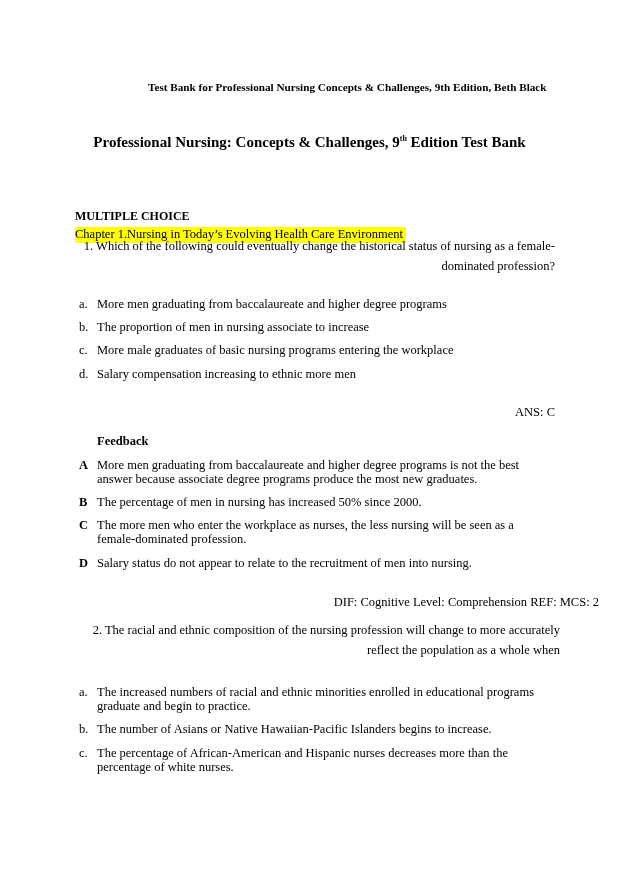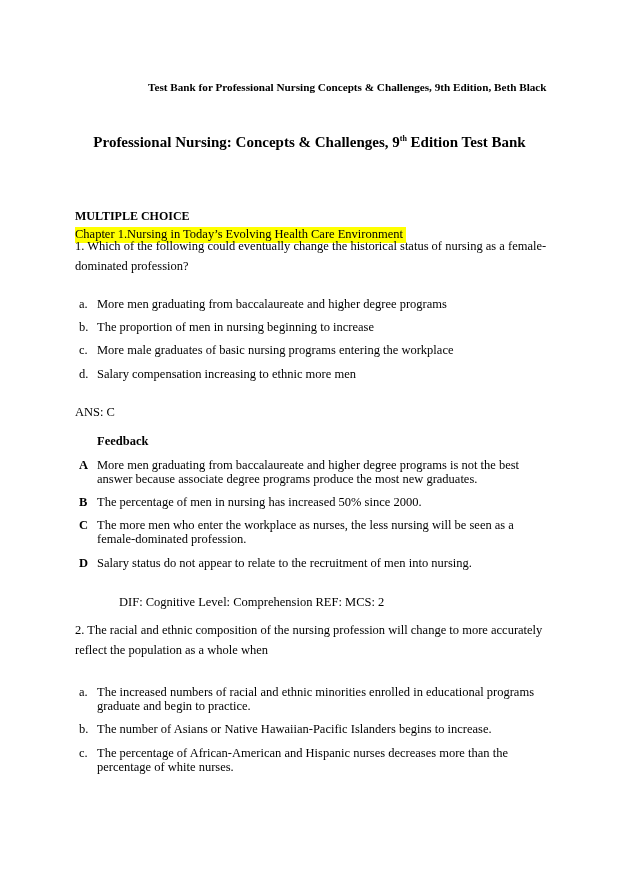--- a/index.html
+++ b/index.html
@@ -6,21 +6,21 @@
   body {
     width: 619px; height: 877px; position: relative; overflow: hidden;
     font-family: "Liberation Serif", serif; color: #000; font-size: 13px;
   }
   .abs { position: absolute; }
   .header { left: 148px; top: 37px; font-size: 11.2px; font-weight: bold; white-space: nowrap; margin-top: 44px; }
   .title { left: 0; width: 619px; text-align: center; top: 134px; font-size: 15px; font-weight: bold; white-space: nowrap; }
   .title sup { font-size: 8px; vertical-align: 6px; line-height: 0; }
   .chapter { left: 75px; top: 180px; font-size: 12.5px; font-weight: normal; background: #ffff00; padding: 0 3px 1px 0; white-space: nowrap; margin-top: 47px; }
   .mc { left: 75px; top: 209px; font-size: 12px; font-weight: bold; }
-  .para { left: 75px; width: 480px; line-height: 20px; font-size: 12.5px; }
+  .para { left: 75px; width: 480px; line-height: 20px; font-size: 12.5px; text-align: right; }
   .opt { left: 75px; width: 470px; font-size: 12.5px; line-height: 14px; }
   .opt .lbl { position: absolute; left: 4px; top: 0; }
   .opt .txt { position: absolute; left: 22px; top: 0; width: 450px; }
   .fb .lbl { font-weight: bold; left: 4px; }
   .feedback-head { left: 97px; top: 434px; font-weight: bold; font-size: 12.5px; }
 </style>
 </head>
 <body>
 
 <div class="abs header">Test Bank for Professional Nursing Concepts &amp; Challenges, 9th Edition, Beth Black</div>
@@ -31,21 +31,21 @@
 <div class="abs mc">MULTIPLE CHOICE</div>
 
 <div class="abs para" style="top:236px;">1. Which of the following could eventually change the historical status of nursing as a female-dominated profession?</div>
 
 <div class="abs opt" style="top:297px;">
   <span class="lbl">a.</span>
   <span class="txt">More men graduating from baccalaureate and higher degree programs</span>
 </div>
 <div class="abs opt" style="top:320px;">
   <span class="lbl">b.</span>
-  <span class="txt">The proportion of men in nursing beginning to increase</span>
+  <span class="txt">The proportion of men in nursing associate to increase</span>
 </div>
 <div class="abs opt" style="top:343px;">
   <span class="lbl">c.</span>
   <span class="txt">More male graduates of basic nursing programs entering the workplace</span>
 </div>
 <div class="abs opt" style="top:367px;">
   <span class="lbl">d.</span>
   <span class="txt">Salary compensation increasing to ethnic more men</span>
 </div>
 

